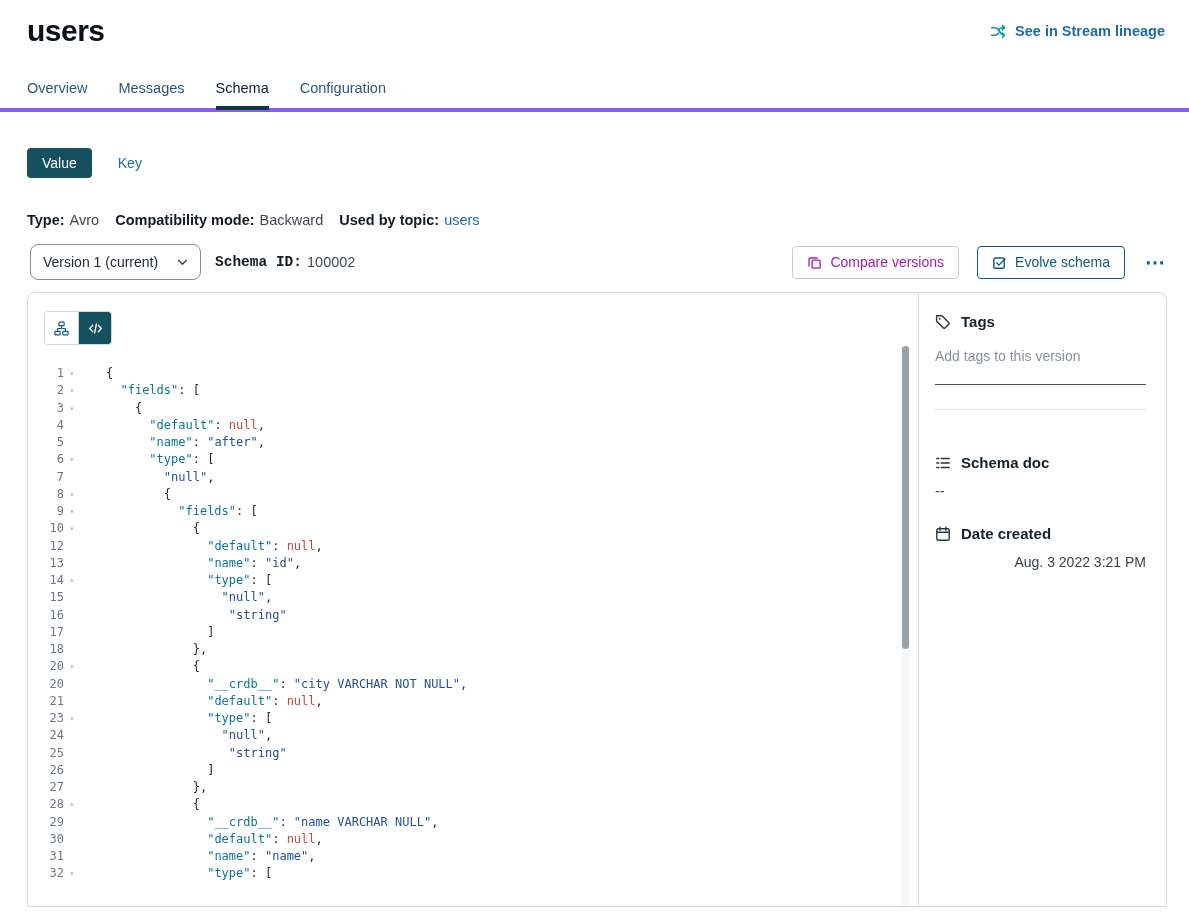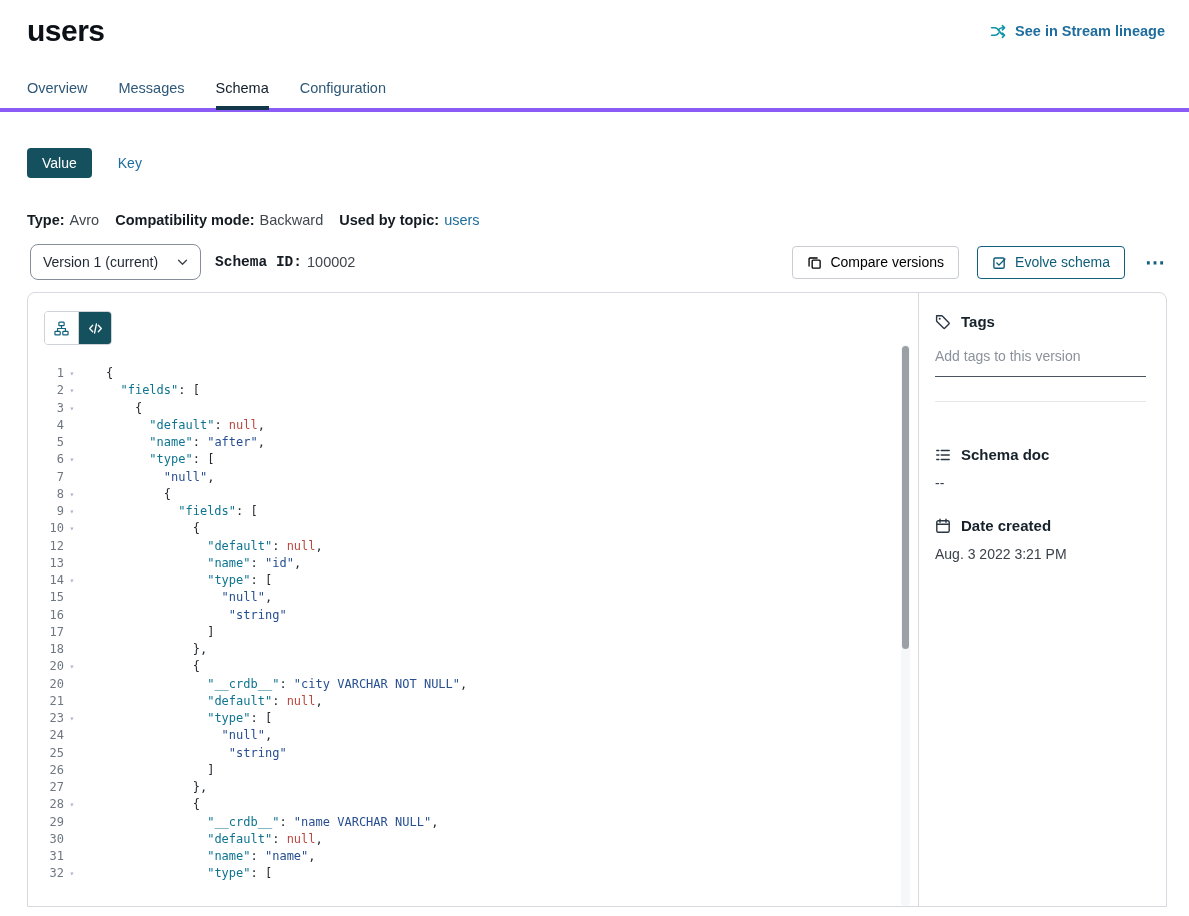--- a/index.html
+++ b/index.html
@@ -30,21 +30,21 @@
   .meta-link { color:#1d6d9e; margin-left:5px; cursor:pointer; text-decoration:none; }
   
   .controls-row { margin:16px 22px 0 30px; display:flex; justify-content:space-between; align-items:center; }
   .controls-left { display:flex; align-items:center; }
   .select { width:171px; height:36px; border:1px solid #878e98; border-radius:8px; display:flex; align-items:center; justify-content:space-between; padding:0 12px; font-size:14px; color:#1f2733; background:#fff; cursor:pointer; }
   .select svg { color:#3a424b; }
   .schema-id-label { font-weight:700; margin-left:14px; font-size:14.5px; color:#141b23;font-family:Liberation Mono, monospace; }
   .schema-id-value { margin-left:5px; font-size:14.5px; color:#40474f; }
   .controls-right { display:flex; align-items:center; gap:18px; }
   .btn { height:33px; padding:0 14px; border-radius:4px; background:#fff; font-size:14px; display:flex; gap:8px; align-items:center; font-family:inherit; }
-  .btn-compare { border:1px solid #c9cdd3; color:#000000; cursor:default; }
+  .btn-compare { border:1px solid #c9cdd3; color:#a21caf; cursor:default; }
   .btn-evolve { border:1px solid #11607c; color:#0f5c78; font-weight:500; cursor:pointer; }
   .btn-more { border:none; background:none; color:#11607c; font-size:20px; font-weight:700; cursor:pointer; padding:0 2px; line-height:1; }
   
   .main { margin:12px 22px 0 27px; width:1140px; display:flex; border:1px solid #d6d9de; border-radius:8px 8px 0 0; height:615px; overflow:hidden; background:#fff; }
   .editor-panel { flex:1 1 auto; position:relative; padding-top:18px; overflow:hidden; }
   .view-toggle { display:inline-flex; margin-left:16px; border:1px solid #cfd3d8; border-radius:4px; overflow:hidden; }
   .vt-btn { width:33px; height:32px; background:#fff; color:#11607c; border:none; display:flex; align-items:center; justify-content:center; cursor:pointer; padding:0; }
   .vt-btn + .vt-btn { border-left:1px solid #cfd3d8; }
   .vt-btn.active { background:#15505e; color:#fff; }
   .code-area { margin-top:20px; font-family:"DejaVu Sans Mono", monospace; font-size:12px; line-height:17.25px; }
@@ -55,25 +55,25 @@
   .tok-k { color:#0e7490; }
   .tok-s { color:#274f92; }
   .tok-u { color:#bb4940; }
   .tok-p { color:#24292f; }
   .scrollbar-track { position:absolute; right:8px; top:52px; bottom:0; width:9px; background:#f6f7f8; border-radius:4px; }
   .scrollbar-thumb { position:absolute; top:1px; left:1px; width:7px; height:303px; background:#9aa0a6; border-radius:4px; cursor:pointer; }
   
   .side-panel { flex:0 0 248px; width:248px; border-left:1px solid #d6d9de; padding:20px 20px 0 16px; }
   .side-header { display:flex; align-items:center; gap:10px; font-size:15px; font-weight:700; color:#15212b; }
   .side-header svg { color:#2a3642; flex:0 0 auto; }
-  .tags-input { display:block; margin-top:14px; width:100%; border:none; border-bottom:1px solid #4a535e; font-size:14px; padding:4px 0 12px; color:#1f2733; outline:none; background:transparent; font-family:inherit; }
+  .tags-input { display:block; margin-top:14px; width:100%; border:none; border-bottom:1px solid #4a535e; font-size:14px; padding:4px 0 20px; color:#1f2733; outline:none; background:transparent; font-family:inherit; }
   .tags-input::placeholder { color:#8b929b; }
   .side-divider { margin-top:24px; border-top:1px solid #e4e7ea; }
   .side-section { margin-top:44px; }
-  .side-section + .side-section { margin-top:26px; }
+  .side-section + .side-section { margin-top:26px;text-align:right; }
   .side-value { margin-top:12px; font-size:14px; color:#3a424b; }
 </style>
 </head>
 <body>
 
 <div class="page">
 
   <div class="header">
     <h1 class="page-title">users</h1>
     <a class="lineage-link">

